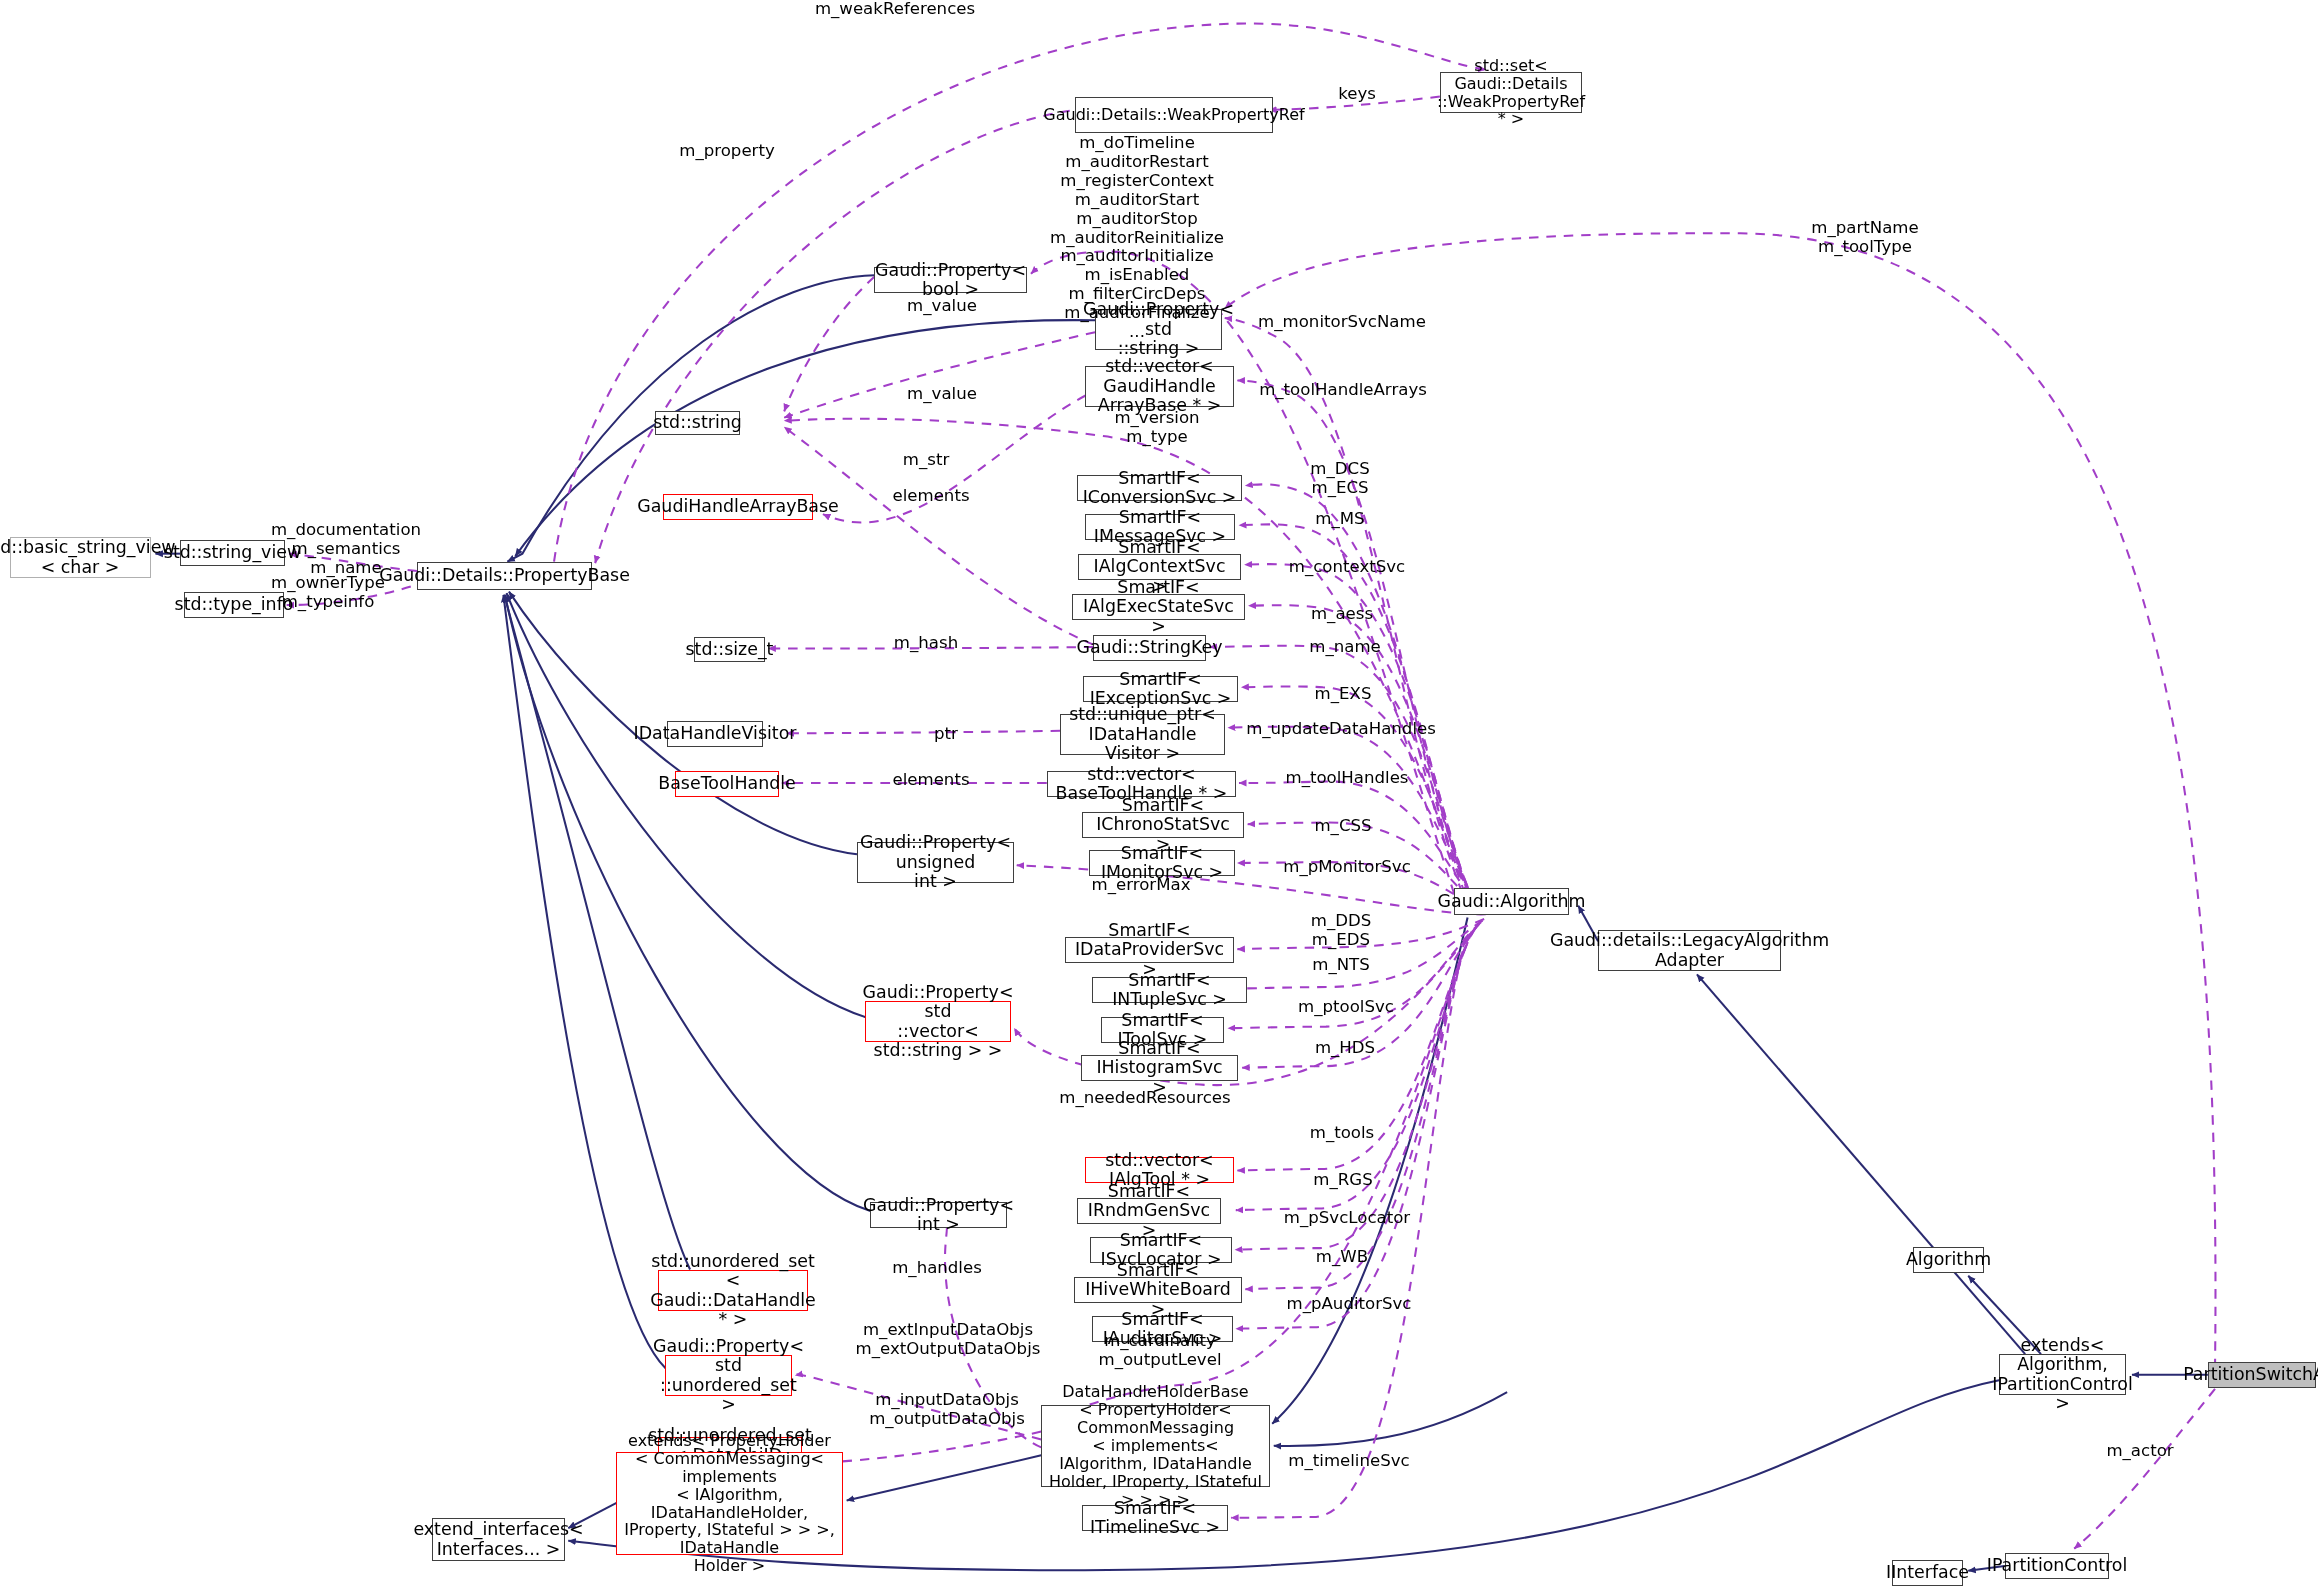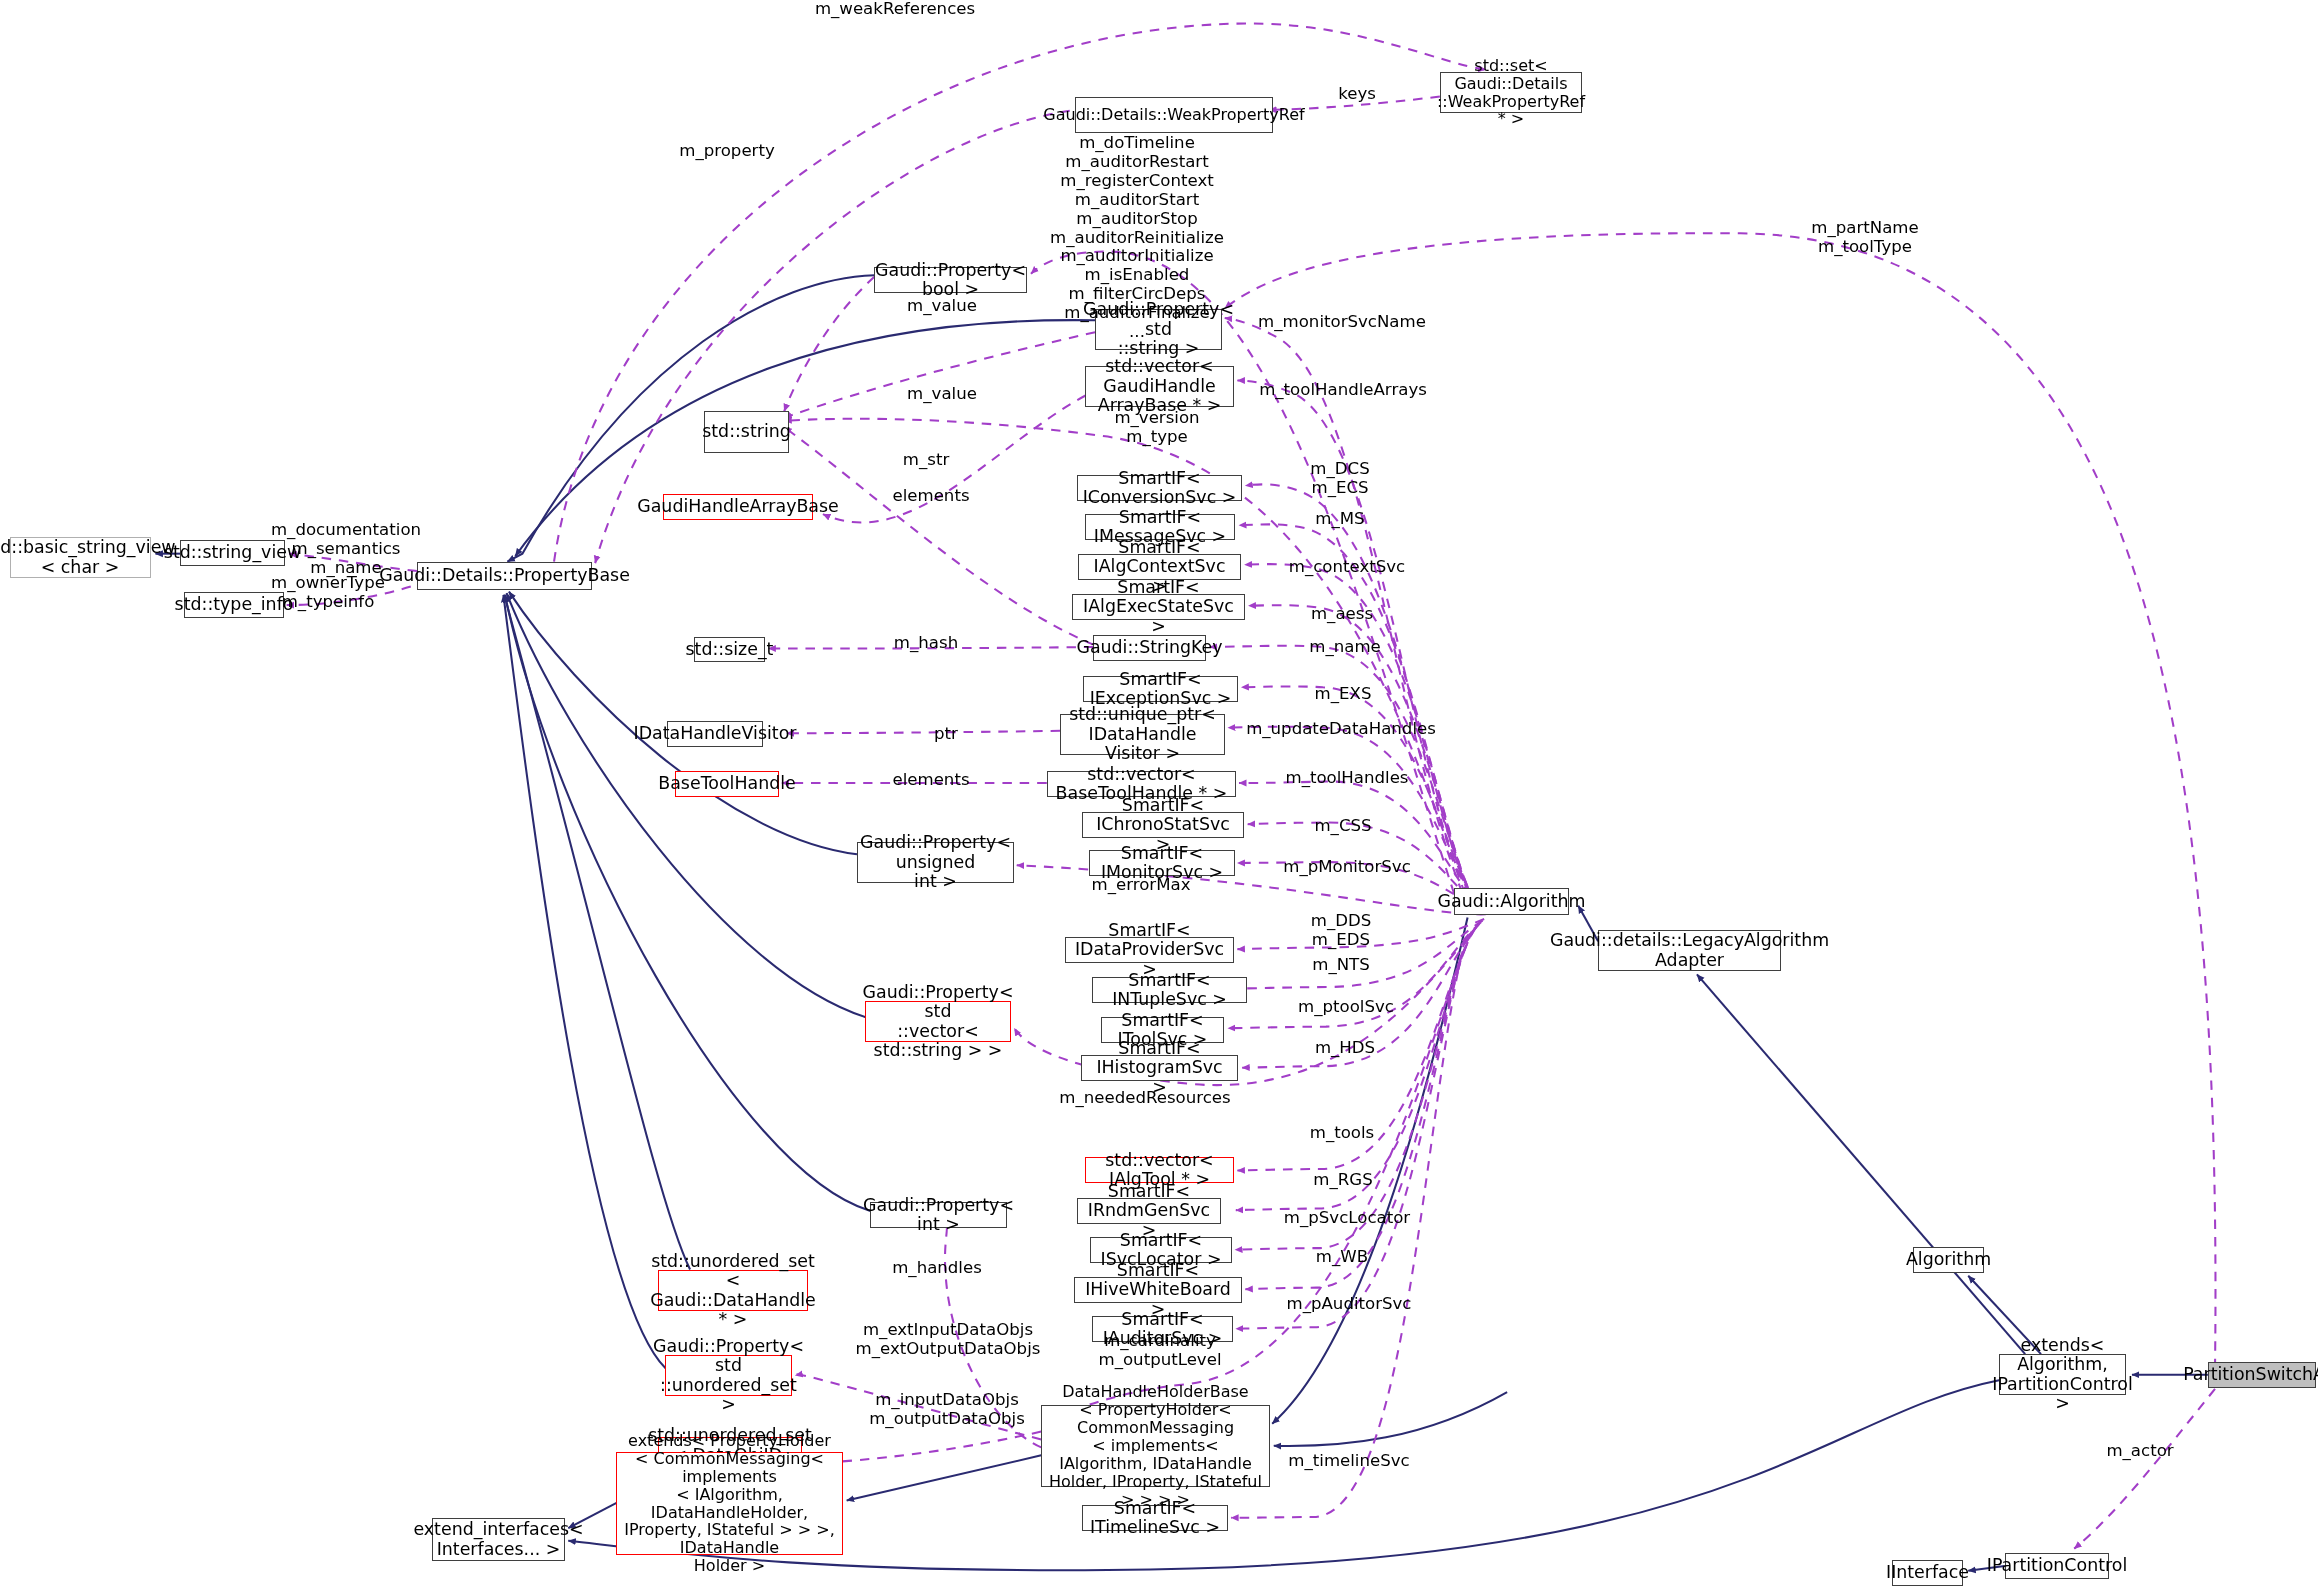--- a/index.html
+++ b/index.html
@@ -179,21 +179,21 @@
   <div class="node" style="left:184px;top:592px;width:100px;height:26px;">std::type_info</div>
   <div class="node" style="left:417px;top:562px;width:175px;height:28px;">Gaudi::Details::PropertyBase</div>
   <div class="node" style="left:1068px;top:97px;width:198px;height:36px;font-size:16px;margin-left:7px;">Gaudi::Details::WeakPropertyRef</div>
   <div class="node" style="left:1440px;top:72px;width:142px;height:41px;font-size:16px;">std::set&lt; Gaudi::Details
 ::WeakPropertyRef * &gt;</div>
   <div class="node" style="left:874px;top:267px;width:153px;height:26px;">Gaudi::Property&lt; bool &gt;</div>
   <div class="node" style="left:1095px;top:309px;width:127px;height:41px;">Gaudi::Property&lt; std
 ::string &gt;</div>
   <div class="node" style="left:1085px;top:366px;width:149px;height:41px;">std::vector&lt; GaudiHandle
 ArrayBase * &gt;</div>
-  <div class="node" style="left:704px;top:411px;width:85px;height:42px;">std::string</div>
+  <div class="node" style="left:655px;top:411px;width:85px;height:24px;">std::string</div>
   <div class="node red" style="left:663px;top:494px;width:150px;height:26px;">GaudiHandleArrayBase</div>
   <div class="node" style="left:1077px;top:475px;width:165px;height:26px;">SmartIF&lt; IConversionSvc &gt;</div>
   <div class="node" style="left:1085px;top:514px;width:150px;height:26px;">SmartIF&lt; IMessageSvc &gt;</div>
   <div class="node" style="left:1078px;top:554px;width:163px;height:26px;">SmartIF&lt; IAlgContextSvc &gt;</div>
   <div class="node" style="left:1072px;top:594px;width:173px;height:26px;">SmartIF&lt; IAlgExecStateSvc &gt;</div>
   <div class="node" style="left:694px;top:637px;width:71px;height:25px;">std::size_t</div>
   <div class="node" style="left:1093px;top:635px;width:113px;height:26px;">Gaudi::StringKey</div>
   <div class="node" style="left:1083px;top:676px;width:155px;height:26px;">SmartIF&lt; IExceptionSvc &gt;</div>
   <div class="node" style="left:667px;top:721px;width:96px;height:26px;">IDataHandleVisitor</div>
   <div class="node" style="left:1060px;top:714px;width:165px;height:41px;">std::unique_ptr&lt; IDataHandle

